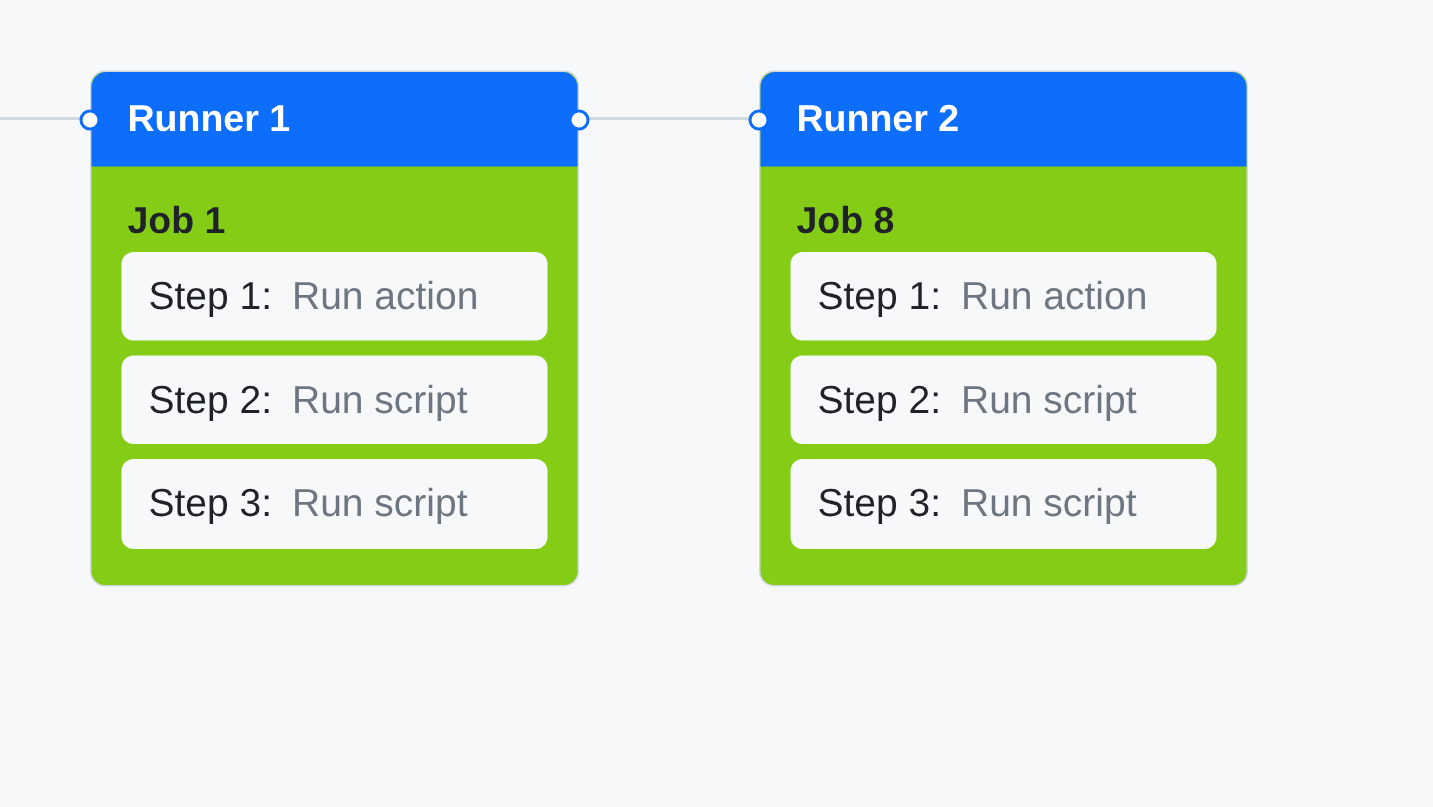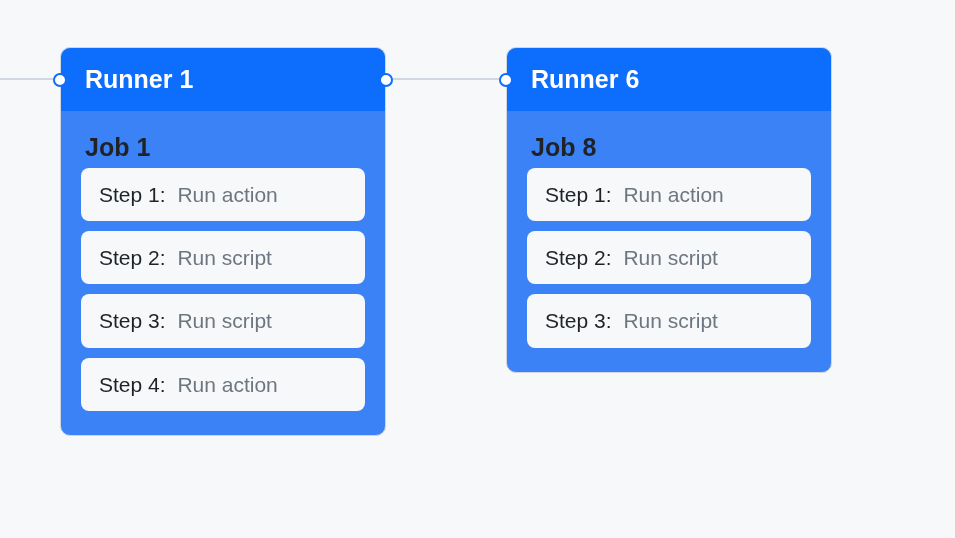--- a/index.html
+++ b/index.html
@@ -15,21 +15,21 @@
     position: absolute;
     height: 2px;
     background: #d0d7de;
     top: 78px;
   }
   .connector.c1 { left: 0; width: 62px; }
   .connector.c2 { left: 385px; width: 124px; }
   .card {
     position: absolute;
     width: 326px;
-    background: #3b82f6;
+    background: #84cc16;
     border: 1px solid #d0d7de;
     border-radius: 10px;
     overflow: visible;
   }
   .card.r1 { left: 60px; top: 47px; }
   .card.r2 { left: 506px; top: 47px; }
   .card-header {
     background: #0d6efd;
     color: #ffffff;
     font-size: 25px;
@@ -59,21 +59,21 @@
     font-weight: 600;
     color: #1f2328;
     margin-bottom: 6px;
     padding-left: 4px;
   }
   .step {
     background: #f6f8fa;
     border-radius: 8px;
     padding: 14px 18px;
     margin-bottom: 10px;
-    font-size: 21px;
+    font-size: 26px;
     line-height: 1.2;
   }
   .step:last-child { margin-bottom: 0; }
   .step-label {
     color: #1f2328;
     font-weight: 400;
   }
   .step-desc {
     color: #6e7781;
     font-weight: 400;
@@ -99,30 +99,26 @@
       <span class="step-desc">Run action</span>
     </div>
     <div class="step">
       <span class="step-label">Step 2:</span>
       <span class="step-desc">Run script</span>
     </div>
     <div class="step">
       <span class="step-label">Step 3:</span>
       <span class="step-desc">Run script</span>
     </div>
-    <div class="step">
-      <span class="step-label">Step 4:</span>
-      <span class="step-desc">Run action</span>
-    </div>
   </div>
 </div>
 
 <div class="card r2">
   <div class="card-header">
-    <span>Runner 6</span>
+    <span>Runner 2</span>
     <div class="port left"></div>
   </div>
   <div class="card-body">
     <div class="job-title">Job 8</div>
     <div class="step">
       <span class="step-label">Step 1:</span>
       <span class="step-desc">Run action</span>
     </div>
     <div class="step">
       <span class="step-label">Step 2:</span>

